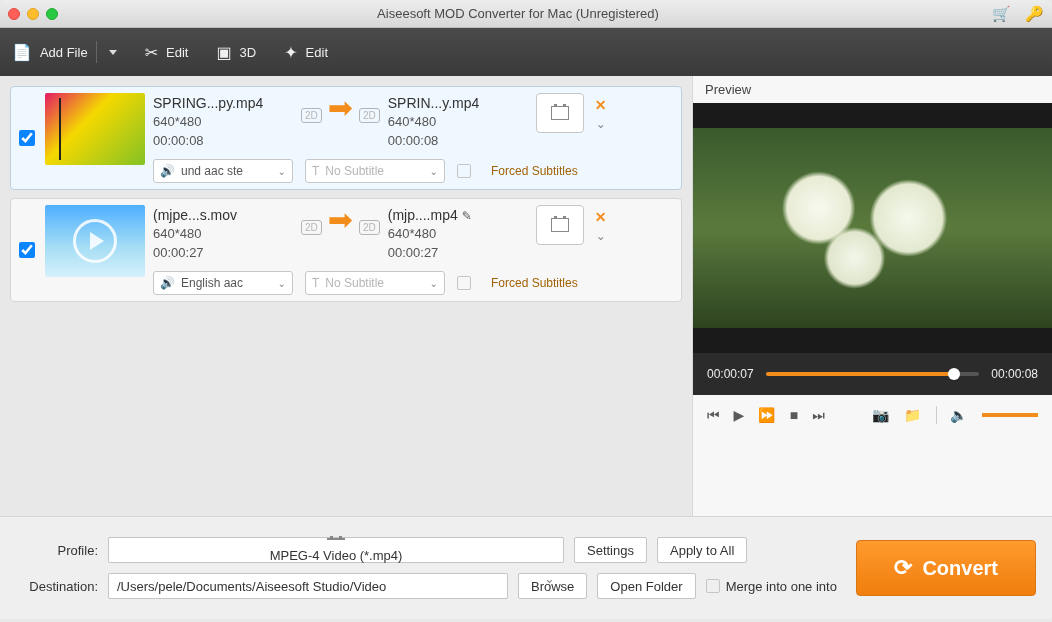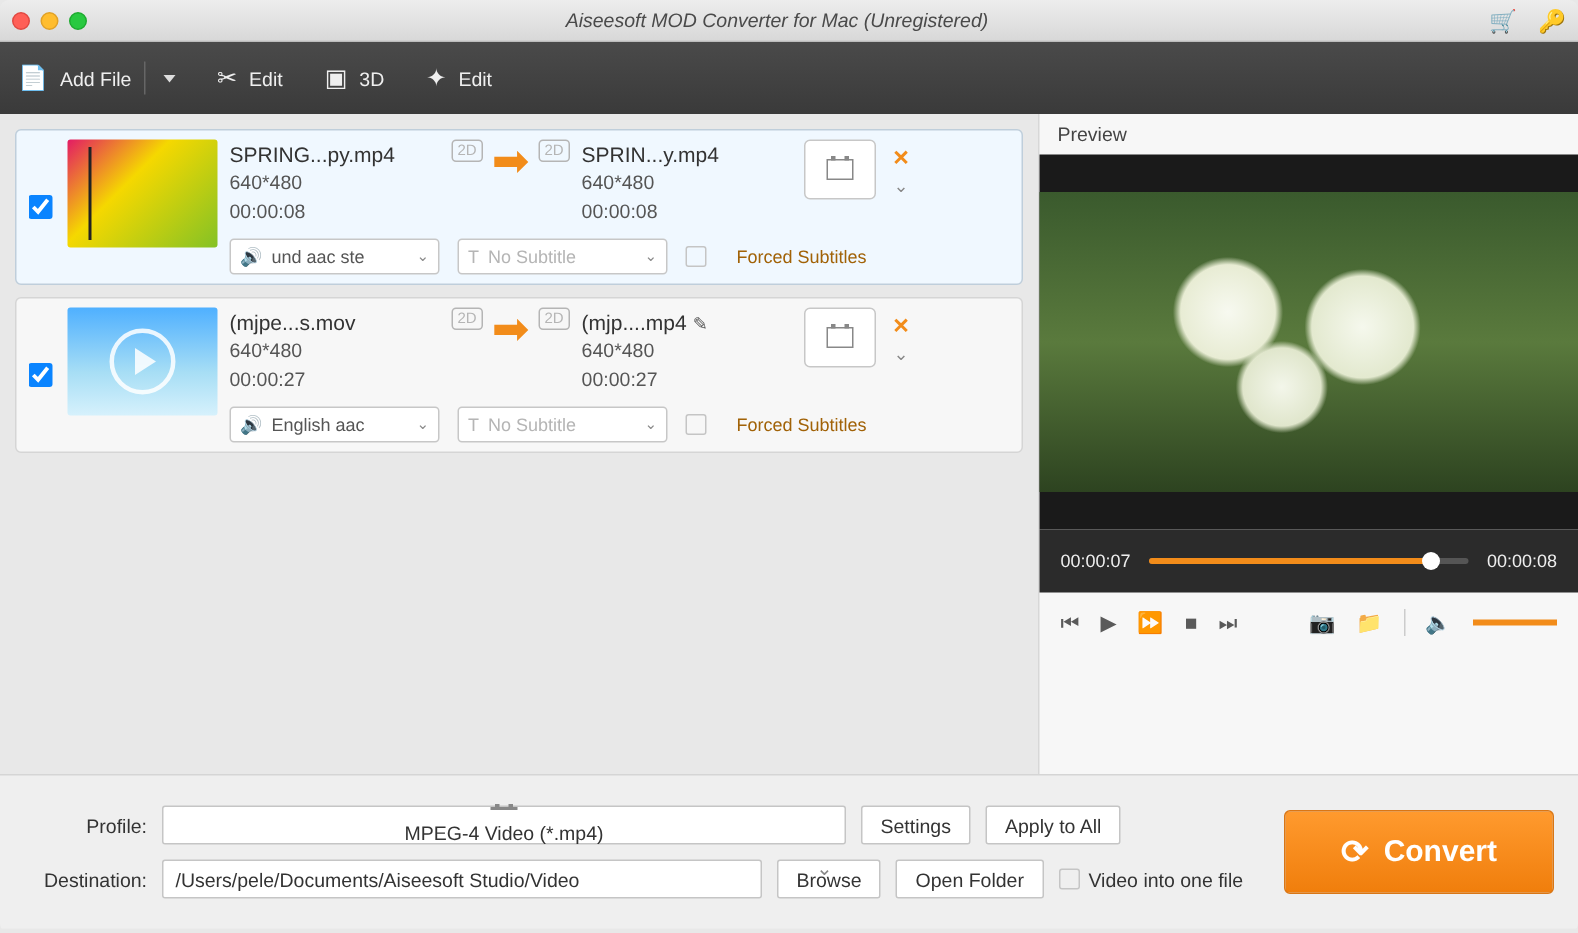--- a/index.html
+++ b/index.html
@@ -5,21 +5,21 @@
 * { box-sizing: border-box; margin: 0; padding: 0; font-family: -apple-system, Helvetica, Arial, sans-serif; }
 body { width: 1052px; height: 622px; background: #e8e8e8; overflow: hidden; border-radius: 6px; }
 
 
 .titlebar { height: 28px; background: linear-gradient(#ededed,#d8d8d8); display: flex; align-items: center; padding: 0 8px; border-bottom: 1px solid #bcbcbc; position: relative; }
 .traffic { display: flex; gap: 7px; }
 .dot { width: 12px; height: 12px; border-radius: 50%; }
 .dot.r { background: #ff5f57; border:1px solid #e14942; }
 .dot.y { background: #ffbd2e; border:1px solid #e1a126; }
 .dot.g { background: #28c940; border:1px solid #1eab30; }
-.title { position:absolute; left:0; right:16px; text-align:center; font-size:13px; color:#4a4a4a; pointer-events:none;font-style:italic; }
+.title { position:absolute; left:0; right:16px; text-align:center; font-size:13px; color:#4a4a4a; pointer-events:none; }
 .titlebar-right { margin-left:auto; display:flex; gap:14px; color:#5a5a5a; font-size:15px; }
 
 
 .toolbar { height: 48px; background: linear-gradient(#4a4a4a,#3a3a3a); display:flex; align-items:center; padding: 0 12px; gap: 28px; color:#efefef; font-size:13px; }
 .tbtn { display:flex; align-items:center; gap:8px; cursor:pointer; }
 .tbtn .ic { font-size:16px; }
 .addfile-drop { width:0;height:0;border-left:4px solid transparent;border-right:4px solid transparent;border-top:5px solid #ddd; margin-left:4px;}
 .sep { width:1px; height:22px; background:#666; }
 
 
@@ -37,21 +37,21 @@
 .thumb.sky { background: linear-gradient(#4fb0ff,#a7def5 60%,#d6f1fc); display:flex;align-items:center;justify-content:center;}
 .playcircle { width:44px;height:44px;border:3px solid rgba(255,255,255,.85);border-radius:50%;display:flex;align-items:center;justify-content:center;}
 .playcircle::after{content:"";border-left:14px solid rgba(255,255,255,.85);border-top:9px solid transparent;border-bottom:9px solid transparent;margin-left:4px;}
 .thumb .bar { position:absolute;left:14px;top:5px;bottom:5px;width:2px;background:#222;}
 
 .details { flex:1; display:flex; flex-direction:column; font-size:13px; color:#333; min-width:0;}
 .row1 { display:flex; align-items:flex-start; gap:8px; height:62px;}
 .src, .dst { width: 140px; line-height:1.45; }
 .src .fname, .dst .fname { display:block; white-space:nowrap; overflow:hidden; text-overflow:ellipsis; font-size:14px;}
 .dim { color:#555;text-align:right; }
-.arrowzone { display:flex; align-items:flex-start; gap:6px; }
+.arrowzone { display:flex; align-items:flex-end; gap:6px; }
 .badge2d { border:1px solid #b5b5b5; color:#b5b5b5; font-size:10px; padding:1px 3px; border-radius:3px; }
 .bigarrow { color:#f28c1a; font-size:30px; line-height:1; }
 .pencil { color:#555; font-size:12px; margin-left:4px; }
 .fmt { width:48px; height:40px; border:1px solid #c7c7c7; border-radius:4px; background:#fff; display:flex;align-items:center;justify-content:center;font-size:18px;color:#555;}
 .sidecol { display:flex; flex-direction:column; gap:4px; align-items:center; padding-top:4px; width:18px;}
 .closex { color:#f28c1a; font-weight:bold; cursor:pointer; font-size:14px;}
 .expandv { color:#888; font-size:12px; cursor:pointer;}
 
 .row2 { display:flex; align-items:center; gap:12px; padding-top:4px;}
 .combo { border:1px solid #c7c7c7; background:#fff; border-radius:3px; height:24px; display:flex; align-items:center; padding:0 6px; font-size:12px; color:#555; gap:6px; cursor:pointer;}
@@ -282,21 +282,21 @@
     </div>
     <div class="formrow">
       <span class="label">Destination:</span>
       <div class="inputlike path">
         <span>/Users/pele/Documents/Aiseesoft Studio/Video</span>
       </div>
       <button class="btn">Browse</button>
       <button class="btn">Open Folder</button>
       <div class="merge">
         <span class="box"></span>
-          <span>Video into one file</span>
+          <span>Merge into one into</span>
       </div>
     </div>
   </div>
   <div class="convert">
     <span class="ic">⟳</span>
     <span>Convert</span>
   </div>
 </div>
 
 </body></html>

